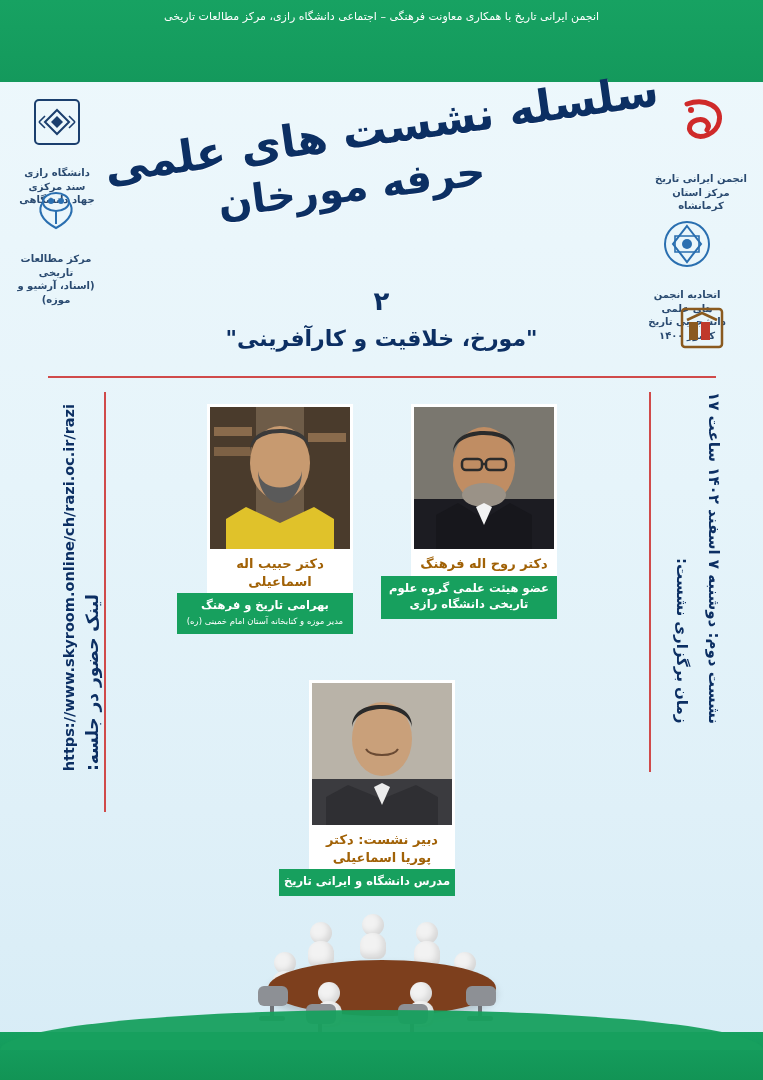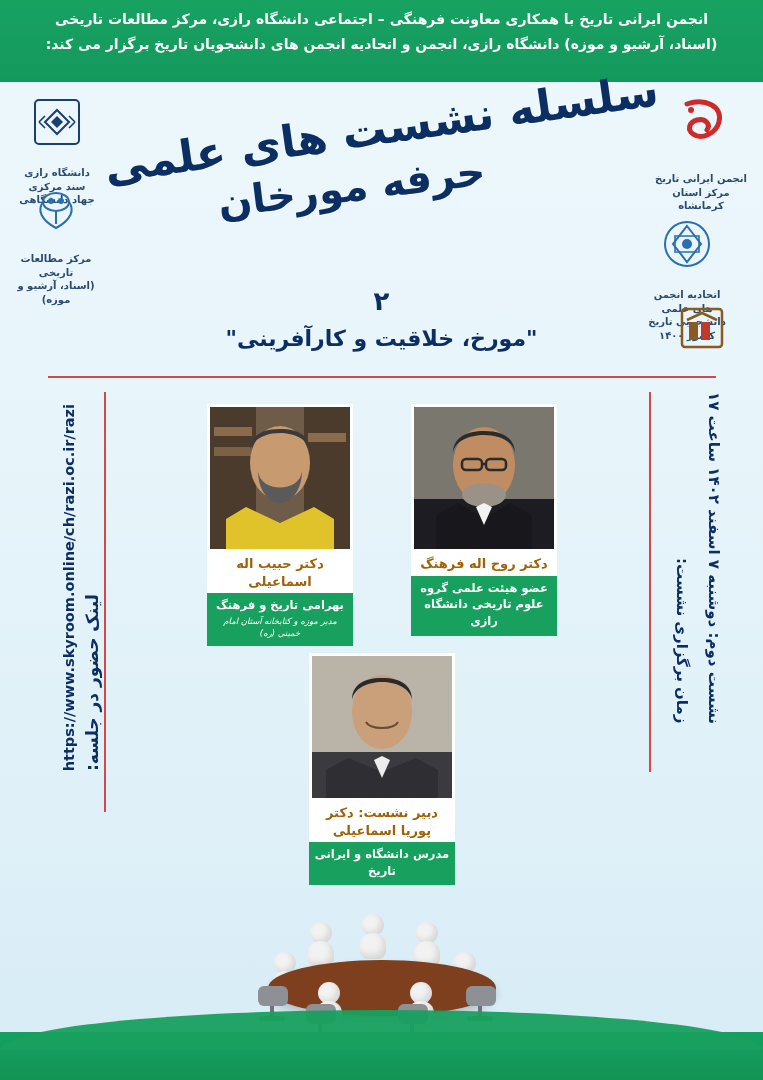--- a/index.html
+++ b/index.html
@@ -29,22 +29,22 @@
     height: 82px;
     background: #17a05e;
     background: linear-gradient(180deg,#17a262 0%,#14995c 100%);
     color: #ffffff;
     box-sizing: border-box;
     padding: 9px 14px 0 14px;
     text-align: center;
   }
   .top-banner p {
     margin: 0 0 5px 0;
-    font-size: 14px;
-    font-weight: bold;
+    font-size: 11px;
+    font-weight: normal;
     line-height: 1.45;
     letter-spacing: .2px;
     direction: rtl;
   }
 
   
   .bottom-band {
     position: absolute;
     left: 0; bottom: 0;
     width: 763px;
@@ -212,21 +212,21 @@
   .card .photo {
     width: 146px;
     height: 148px;
     border: 3px solid #ffffff;
     box-sizing: border-box;
     overflow: hidden;
     background: #6e6a63;
     position: relative;
   }
   .card .band {
-    width: 146px;
+    width: 176px;
     background: #17a05e;
     color: #fff;
     box-sizing: border-box;
     padding: 4px 4px 6px 4px;
   }
   .card .name {
     display: block;
     font-size: 13px;
     font-weight: bold;
     line-height: 1.35;
@@ -238,25 +238,24 @@
     display: block;
     font-size: 11.5px;
     font-weight: bold;
     line-height: 1.45;
   }
   .card .role2 {
     display: block;
     font-size: 8.5px;
     line-height: 1.4;
     margin-top: 2px;
-    font-style: italic;
   }
   .card-1 { top: 404px; right: 206px; }
   .card-2 { top: 404px; right: 410px; }
-  .card-3 { top: 653px; right: 308px; }
+  .card-3 { top: 680px; right: 308px; }
 
   
   .meeting {
     position: absolute;
     left: 232px;
     bottom: 42px;
     width: 300px;
     height: 130px;
   }
   .table-top {
@@ -306,21 +305,20 @@
     margin: 0 auto;
   }
 </style>
 </head>
 <body>
 
 <div class="poster">
 
   <div class="top-banner">
     <p>انجمن ایرانی تاریخ با همکاری معاونت فرهنگی – اجتماعی دانشگاه رازی، مرکز مطالعات تاریخی</p>
-    <p>(اسناد، آرشیو و موزه) دانشگاه رازی، انجمن و اتحادیه انجمن های دانشجویان تاریخ برگزار می کند:</p>
   </div>
 
   <div class="logo logo-razi">
     <svg class="mark" width="52" height="52" viewBox="0 0 52 52">
       <rect x="4" y="4" width="44" height="44" rx="4" fill="none" stroke="#1b3f6e" stroke-width="2"></rect>
       <path d="M14 26 L26 14 L38 26 L26 38 Z" fill="none" stroke="#1b3f6e" stroke-width="2"></path>
       <path d="M20 26 L26 20 L32 26 L26 32 Z" fill="#1b3f6e"></path>
       <path d="M8 26 L14 20 M44 26 L38 20 M8 26 L14 32 M44 26 L38 32" stroke="#1b3f6e" stroke-width="1.6"></path>
     </svg>
     <div class="cap">دانشگاه رازی

